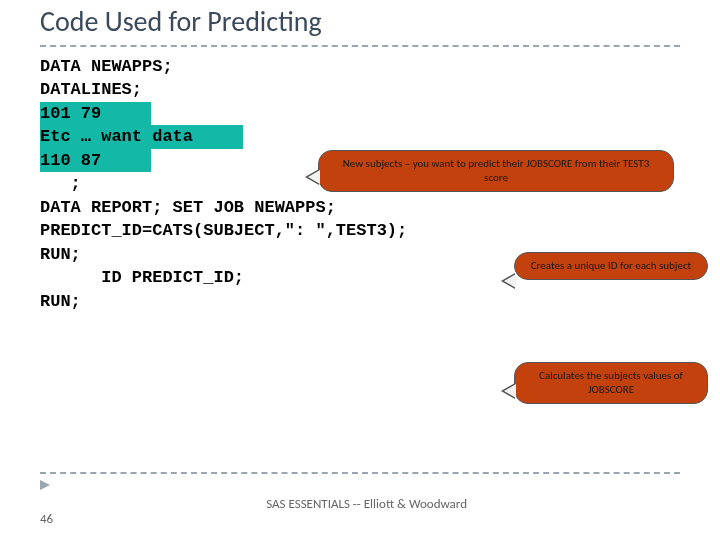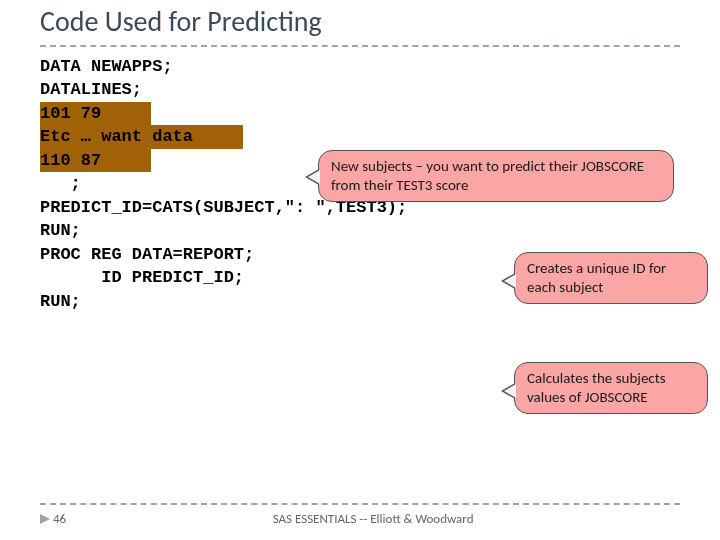--- a/index.html
+++ b/index.html
@@ -30,34 +30,35 @@
     font-family: "Courier New", monospace;
     font-size: 17px;
     font-weight: bold;
     line-height: 1.38;
     color: #000;
     margin-top: 8px;
     position: relative;
   }
   .code-line { white-space: pre; }
   .hl {
-    background: #a16207;
+    background: #14b8a6;
     display: inline-block;
     padding-right: 50px;
   }
   .callout {
     position: absolute;
-    background: #fca5a5;
+    background: #c2410c;
     border: 1.5px solid #555;
     border-radius: 14px;
     padding: 6px 12px;
     font-family: Calibri, Arial, sans-serif;
     font-weight: 400;
-    font-size: 15px;
+    font-size: 11px;
     color: #1a1a1a;
+    text-align: center;
     line-height: 1.25;
     box-shadow: none;
   }
   .callout.c1 {
     top: 150px;
     left: 318px;
     width: 330px;
   }
   .callout.c2 {
     top: 252px;
@@ -121,45 +122,45 @@
     right: 40px;
     border-top: 2px dashed #9aa5b1;
     padding-top: 6px;
     display: flex;
     align-items: center;
     font-size: 13px;
     color: #666;
   }
   .footer .pg {
     display: flex;
-    align-items: center;
-    gap: 3px;
+    gap: 21px;
+    flex-direction: column;
   }
   .footer .pg svg { display: block; }
   .footer .mid {
     flex: 1;
     text-align: center;
   }
 </style>
 </head>
 <body>
 
 <div class="slide">
   <h1 class="title">Code Used for Predicting</h1>
 
   <div class="code-area">
     <div class="code-line">DATA NEWAPPS;</div>
     <div class="code-line">DATALINES;</div>
     <div class="code-line"><span class="hl">101 79</span></div>
     <div class="code-line"><span class="hl">Etc … want data</span></div>
     <div class="code-line"><span class="hl">110 87</span></div>
     <div class="code-line">   ;</div>
+    <div class="code-line">DATA REPORT; SET JOB NEWAPPS;</div>
     <div class="code-line">PREDICT_ID=CATS(SUBJECT,": ",TEST3);</div>
     <div class="code-line">RUN;</div>
-    <div class="code-line">PROC REG DATA=REPORT;</div>
     <div class="code-line">      ID PREDICT_ID;</div>
     <div class="code-line">RUN;</div>
   </div>
 
   <div class="callout c1">New subjects – you want to predict their JOBSCORE from their TEST3 score</div>
   <div class="callout c2">Creates a unique ID for each subject</div>
   <div class="callout c3">Calculates the subjects values of JOBSCORE</div>
 
   <div class="footer">
     <div class="pg">

